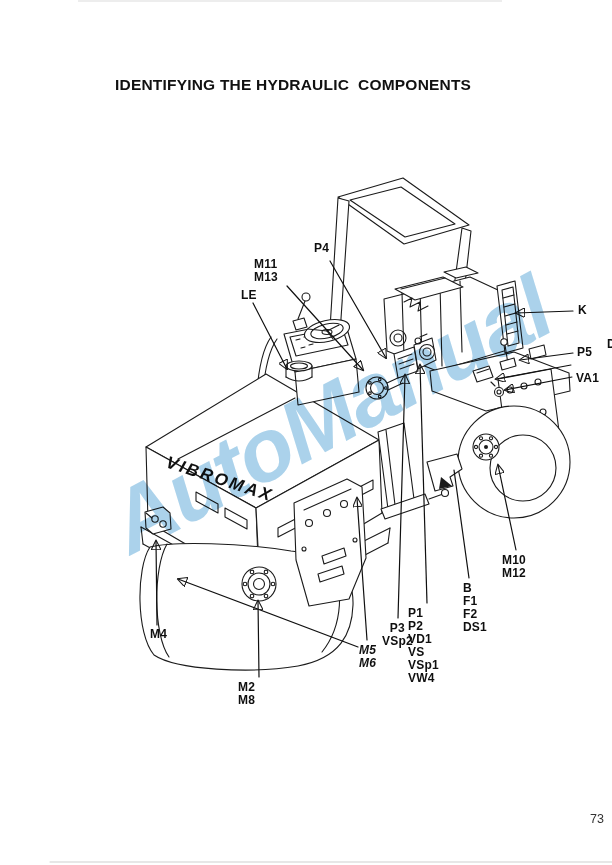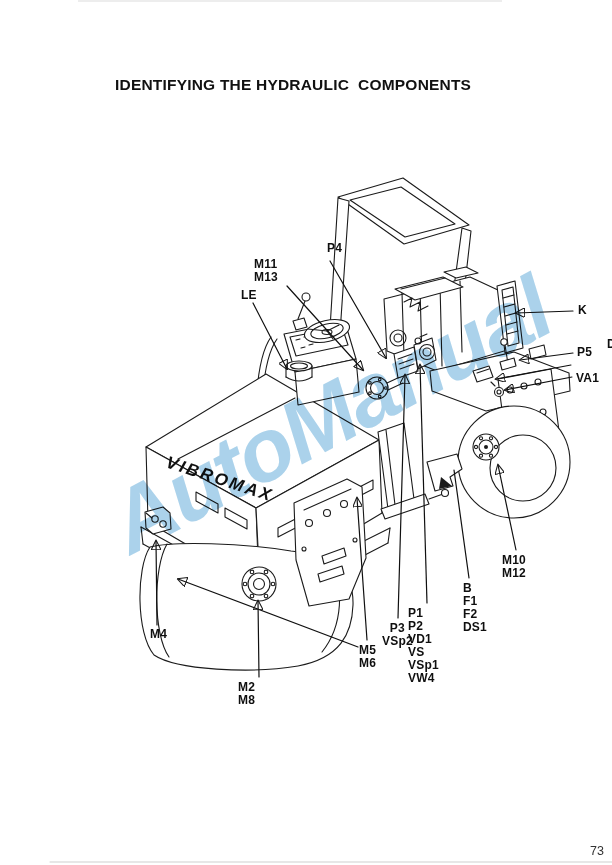--- a/index.html
+++ b/index.html
@@ -4,21 +4,21 @@
 <style>
   html,body{margin:0;padding:0;background:#ffffff;}
   .page{position:relative;width:612px;height:865px;background:#ffffff;overflow:hidden;
         font-family:"Liberation Sans", sans-serif;margin-left:46px;}
   .title{position:absolute;left:69px;top:76px;margin:0;font-size:15.5px;font-weight:bold;
          letter-spacing:.2px;color:#111;white-space:pre;}
   .diagram{position:absolute;left:0;top:0;width:612px;height:865px;}
   .diagram svg{position:absolute;left:0;top:0;}
   #labels .label{position:absolute;font-size:12px;line-height:13px;font-weight:bold;
          color:#0f0f0f;white-space:pre-line;letter-spacing:.2px;}
-  .pagenum{position:absolute;left:544px;top:844px;font-size:12.5px;color:#333;}
+  .pagenum{position:absolute;left:544px;top:812px;font-size:12.5px;color:#333;}
   
   .art path,.art line,.art circle,.art ellipse,.art polyline{
      stroke:#1b1b1b;stroke-width:1.1;fill:none;stroke-linejoin:round;stroke-linecap:round;}
   .art .f{fill:#ffffff;}
   .art .ink{fill:#1b1b1b;stroke:none;}
   .art .sp{stroke-width:2;}
   .art .leader{stroke:#101010;stroke-width:1.2;}
   .art .faint{stroke:#cfcfcf;stroke-width:1;}
   .wm{font-weight:bold;font-style:italic;font-size:88px;letter-spacing:-2px;
       mix-blend-mode:multiply;opacity:.95;}
@@ -258,40 +258,40 @@
         <line class="leader" x1="213" y1="677" x2="212" y2="601" marker-end="url(#arw)"></line>
       </g>
 
       <text class="wm" transform="translate(298,442) rotate(-28)" text-anchor="middle" fill="#a7d0ea">AutoManual</text>
     </svg>
 
     <div id="labels">
         <div class="label" style="left: 195px; top: 289px;">LE</div>
         <div class="label" style="left: 208px; top: 258px;">M11
 M13</div>
-        <div class="label" style="left: 281px; top: 242px;">P4</div>
+        <div class="label" style="left: 268px; top: 242px;">P4</div>
         <div class="label" style="left: 532px; top: 304px;">K</div>
         <div class="label" style="left: 531px; top: 346px; text-align: right;">P5</div>
         <div class="label" style="left: 529px; top: 338px; padding-left: 32px;">DS2</div>
         <div class="label" style="left: 530px; top: 372px;">VA1</div>
         <div class="label" style="left: 456px; top: 554px;">M10
 M12</div>
         <div class="label" style="left: 417px; top: 582px;">B
 F1
 F2
 DS1</div>
         <div class="label" style="left: 362px; top: 607px;">P1
 P2
 VD1
 VS
 VSp1
 VW4</div>
         <div class="label" style="left: 336px; top: 622px; text-align: center;">P3
 VSp2</div>
-        <div class="label" style="left: 313px; top: 644px;">M5
+        <div class="label" style="left: 313px; top: 644px; font-style: italic;">M5
 M6</div>
         <div class="label" style="left: 104px; top: 628px; text-align: center;">M4</div>
         <div class="label" style="left: 192px; top: 681px;">M2
 M8</div>
       </div>
   </div>
 
   <div class="pagenum">73</div>
 </div>
 

